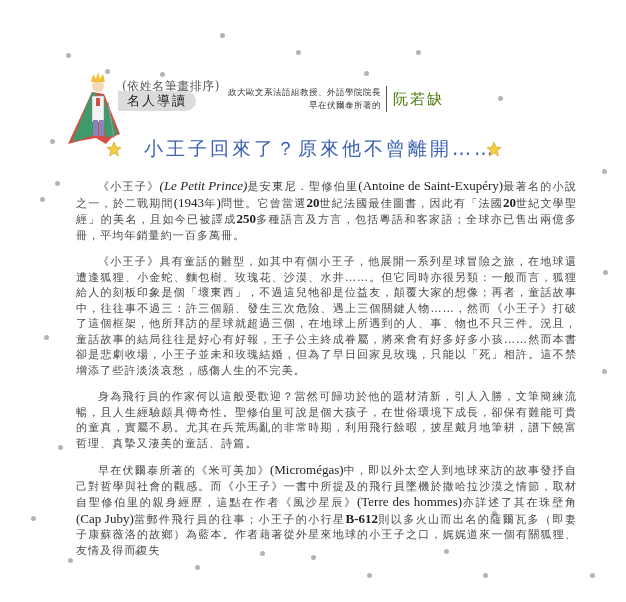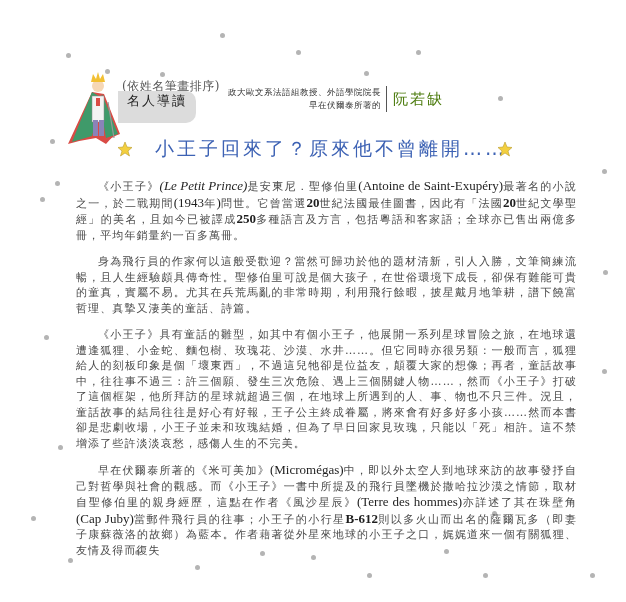--- a/index.html
+++ b/index.html
@@ -2,27 +2,27 @@
 <html><head>
 <meta charset="utf-8">
 <style>
   html, body { margin:0; padding:0; }
   body { width:626px; height:602px; background:#ffffff; position:relative; overflow:hidden;
          font-family:"DejaVu Serif", "Liberation Serif", serif; color:#444; }
   .dot { position:absolute; width:5px; height:5px; border-radius:50%; background:#b4b4b4; }
   .prince { position:absolute; left:62px; top:64px; width:72px; height:88px; }
   .badge-wrap { position:absolute; left:118px; top:78px; }
   .badge-sub { position:absolute; left:4px; top:0; font-size:12px; color:#555; white-space:nowrap; letter-spacing:0.5px; }
-  .badge { position:absolute; left:0; top:13px; width:78px; height:32px; background:#dcdcdc; border-radius:0 10px 10px 0;
+  .badge { position:absolute; left:0; top:13px; width:78px; height:20px; background:#dcdcdc; border-radius:0 10px 10px 0;
            font-size:13px; color:#222; text-align:center; line-height:20px; letter-spacing:2px; white-space:nowrap; }
   .author-block { position:absolute; left:228px; top:86px; display:flex; align-items:center; }
   .author-titles { text-align:right; font-size:8.5px; line-height:13px; color:#333; letter-spacing:0.5px; }
   .author-divider { width:1px; height:26px; background:#555; margin:0 6px 0 5px; }
   .author-name { font-size:15px; color:#4d7c0f; letter-spacing:2px; }
-  .title-row { position:absolute; left:111px; top:134px; width:400px; height:30px; }
+  .title-row { position:absolute; left:100px; top:134px; width:400px; height:30px; }
   .star { position:absolute; top:7px; width:16px; height:16px; }
   .title-text { position:absolute; left:44px; top:2px; font-family:"DejaVu Sans", sans-serif; font-size:19px;
                 color:#3d62b4; letter-spacing:3px; white-space:nowrap; }
   .content { position:absolute; left:76px; top:178px; width:501px; font-size:11px; line-height:15.5px; color:#4a4a4a;
              text-align:justify; letter-spacing:1.1px; }
   .para { text-indent:2em; margin:0 0 11px 0; }
   .latin { font-family:Liberation Serif, serif; color:#1e1e1e; letter-spacing:0; font-size:13px; }
   .bold { font-weight:bold; }
   .section-heading { color:#3d62b4; font-family:"DejaVu Sans", sans-serif; font-size:11px; margin:0 0 8px 0; letter-spacing:2px; text-indent:0; }
 </style>
@@ -95,16 +95,16 @@
     <path d="M8 1 L10 6 L15 6.5 L11 10 L12.5 15 L8 12 L3.5 15 L5 10 L1 6.5 L6 6 Z" fill="#f3cf3f" stroke="#b89a2a" stroke-width="0.6"></path>
   </svg>
   <div class="title-text">小王子回來了？原來他不曾離開……</div>
   <svg class="star" style="left:386px" viewBox="0 0 16 16">
     <path d="M8 1 L10 6 L15 6.5 L11 10 L12.5 15 L8 12 L3.5 15 L5 10 L1 6.5 L6 6 Z" fill="#f3cf3f" stroke="#b89a2a" stroke-width="0.6"></path>
   </svg>
 </div>
 
 <div class="content">
   <p class="para"><span>《小王子》</span><span class="latin" style="font-style: italic;">(Le Petit Prince)</span><span>是安東尼．聖修伯里</span><span class="latin">(Antoine de Saint-Exupéry)</span><span>最著名的小說之一，於二戰期間</span><span class="latin">(1943</span><span>年</span><span class="latin">)</span><span>問世。它曾當選</span><span class="latin bold">20</span><span>世紀法國最佳圖書，因此有「法國</span><span class="latin bold">20</span><span>世紀文學聖經」的美名，且如今已被譯成</span><span class="latin bold">250</span><span>多種語言及方言，包括粵語和客家語；全球亦已售出兩億多冊，平均年銷量約一百多萬冊。</span></p>
+  <p class="para"><span>《小王子》具有童話的雛型，如其中有個小王子，他展開一系列星球冒險之旅，在地球還遭逢狐狸、小金蛇、麵包樹、玫瑰花、沙漠、水井……。但它同時亦很另類：一般而言，狐狸給人的刻板印象是個「壞東西」，不過這兒牠卻是位益友，顛覆大家的想像；再者，童話故事中，往往事不過三：許三個願、發生三次危險、遇上三個關鍵人物……，然而《小王子》打破了這個框架，他所拜訪的星球就超過三個，在地球上所遇到的人、事、物也不只三件。況且，童話故事的結局往往是好心有好報，王子公主終成眷屬，將來會有好多好多小孩……然而本書卻是悲劇收場，小王子並未和玫瑰結婚，但為了早日回家見玫瑰，只能以「死」相許。這不禁增添了些許淡淡哀愁，感傷人生的不完美。</span></p>
   <p class="para"><span>身為飛行員的作家何以這般受歡迎？當然可歸功於他的題材清新，引人入勝，文筆簡練流暢，且人生經驗頗具傳奇性。聖修伯里可說是個大孩子，在世俗環境下成長，卻保有難能可貴的童真，實屬不易。尤其在兵荒馬亂的非常時期，利用飛行餘暇，披星戴月地筆耕，譜下饒富哲理、真摯又淒美的童話、詩篇。</span></p>
-  <p class="para"><span>《小王子》具有童話的雛型，如其中有個小王子，他展開一系列星球冒險之旅，在地球還遭逢狐狸、小金蛇、麵包樹、玫瑰花、沙漠、水井……。但它同時亦很另類：一般而言，狐狸給人的刻板印象是個「壞東西」，不過這兒牠卻是位益友，顛覆大家的想像；再者，童話故事中，往往事不過三：許三個願、發生三次危險、遇上三個關鍵人物……，然而《小王子》打破了這個框架，他所拜訪的星球就超過三個，在地球上所遇到的人、事、物也不只三件。況且，童話故事的結局往往是好心有好報，王子公主終成眷屬，將來會有好多好多小孩……然而本書卻是悲劇收場，小王子並未和玫瑰結婚，但為了早日回家見玫瑰，只能以「死」相許。這不禁增添了些許淡淡哀愁，感傷人生的不完美。</span></p>
   <p class="para"><span>早在伏爾泰所著的《米可美加》</span><span class="latin">(Micromégas)</span><span>中，即以外太空人到地球來訪的故事發抒自己對哲學與社會的觀感。而《小王子》一書中所提及的飛行員墜機於撒哈拉沙漠之情節，取材自聖修伯里的親身經歷，這點在作者《風沙星辰》</span><span class="latin">(Terre des hommes)</span><span>亦詳述了其在珠壁角</span><span class="latin">(Cap Juby)</span><span>當郵件飛行員的往事；小王子的小行星</span><span class="latin bold">B-612</span><span>則以多火山而出名的薩爾瓦多（即妻子康蘇薇洛的故鄉）為藍本。作者藉著從外星來地球的小王子之口，娓娓道來一個有關狐狸、友情及得而復失</span></p>
 </div>
 
 </body></html>

